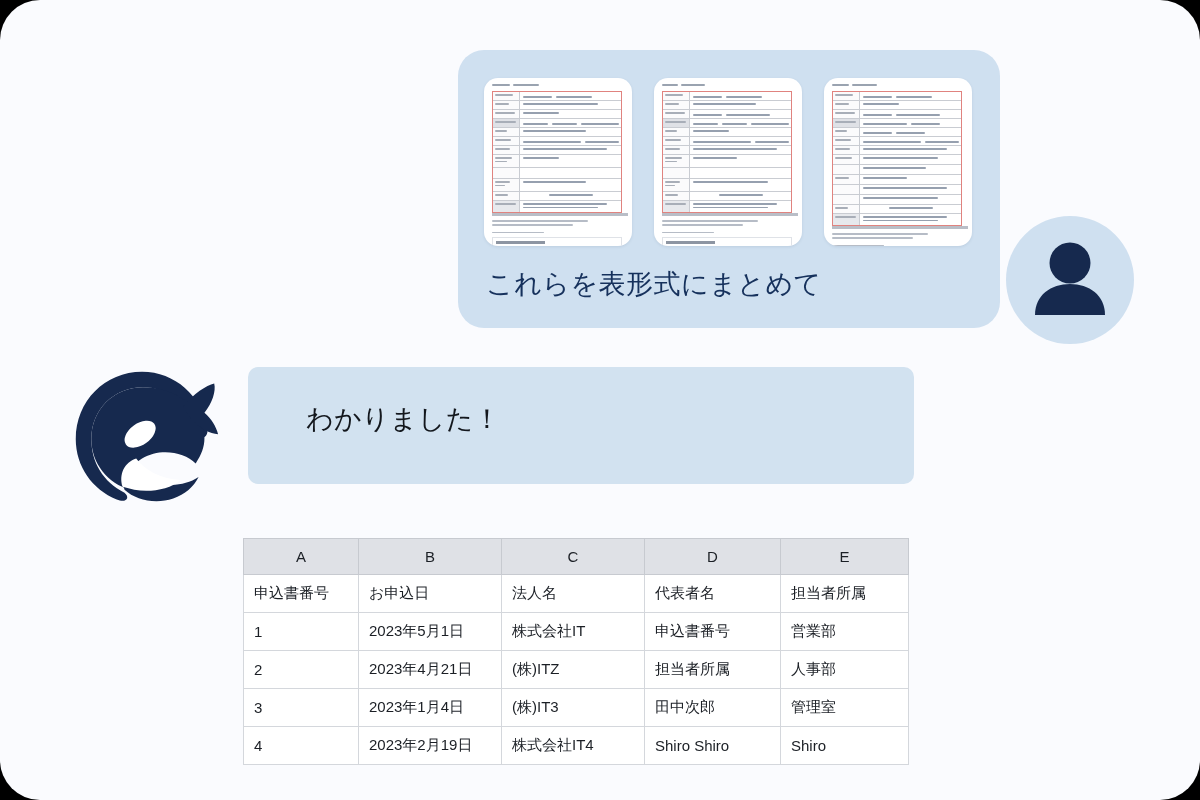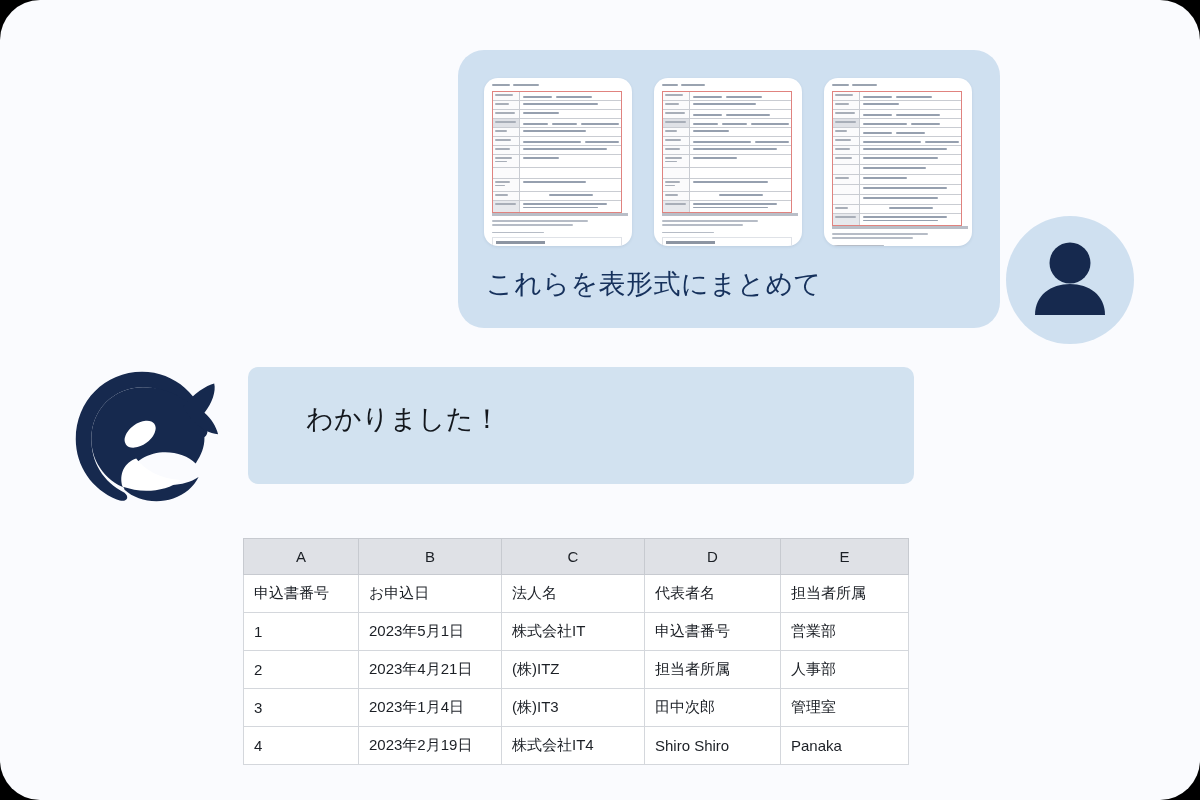--- a/index.html
+++ b/index.html
@@ -723,18 +723,18 @@
         <td>2023年1月4日</td>
         <td>(株)IT3</td>
         <td>田中次郎</td>
         <td>管理室</td>
       </tr>
       <tr>
         <td>4</td>
         <td>2023年2月19日</td>
         <td>株式会社IT4</td>
         <td>Shiro Shiro</td>
-        <td>Panaka</td>
+        <td>Shiro</td>
       </tr>
     </tbody>
   </table>
 
 </div>
 
 </body></html>

